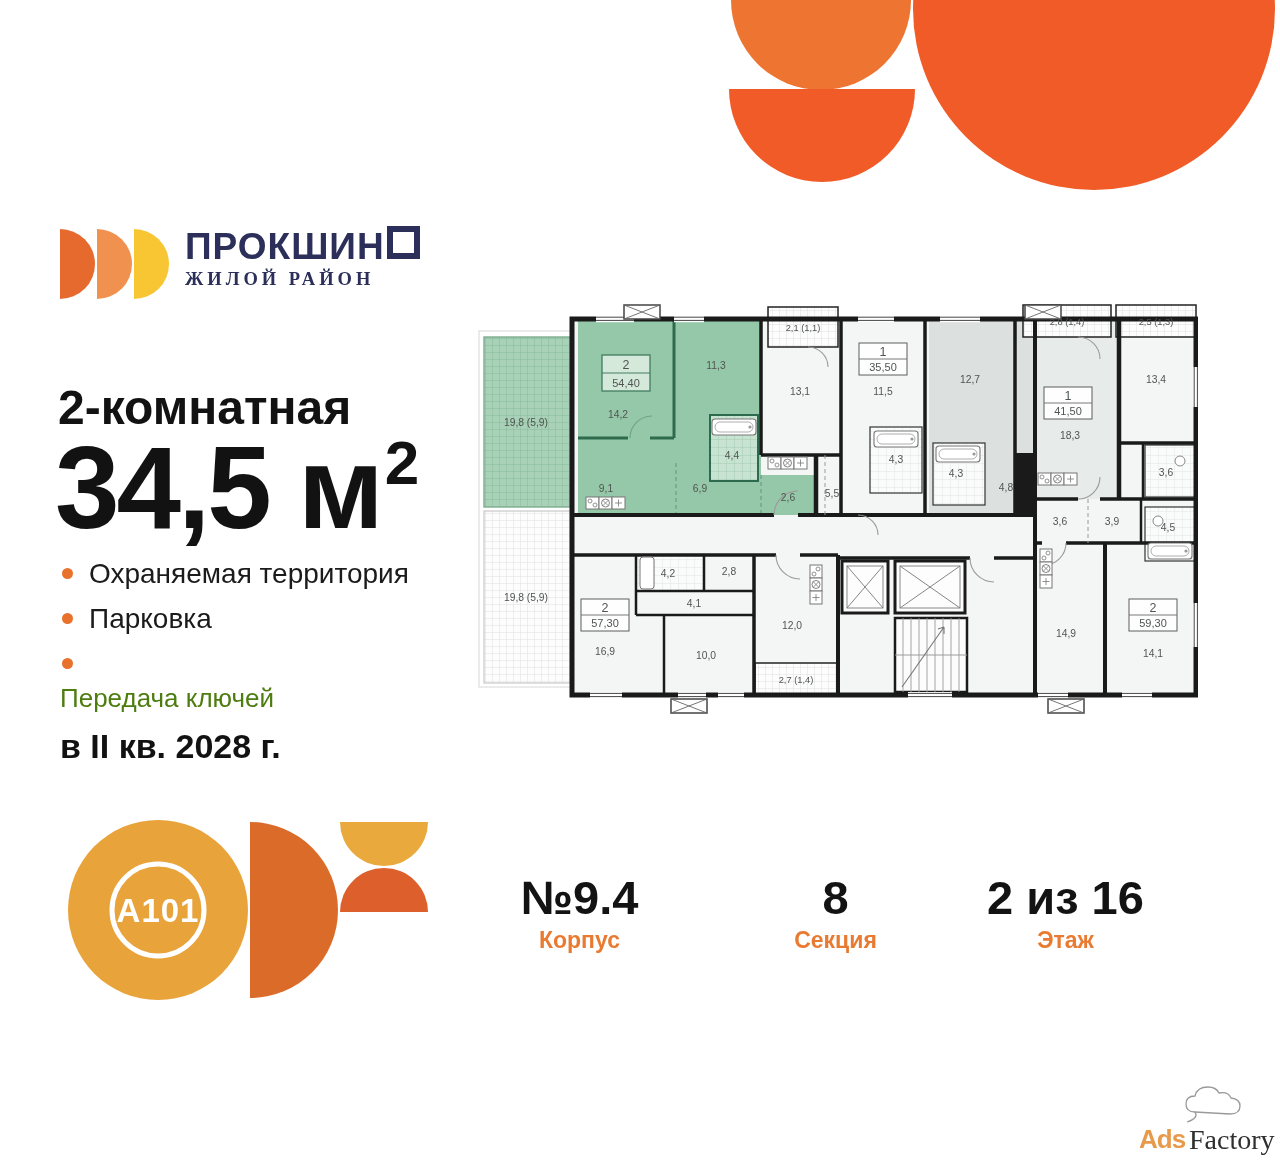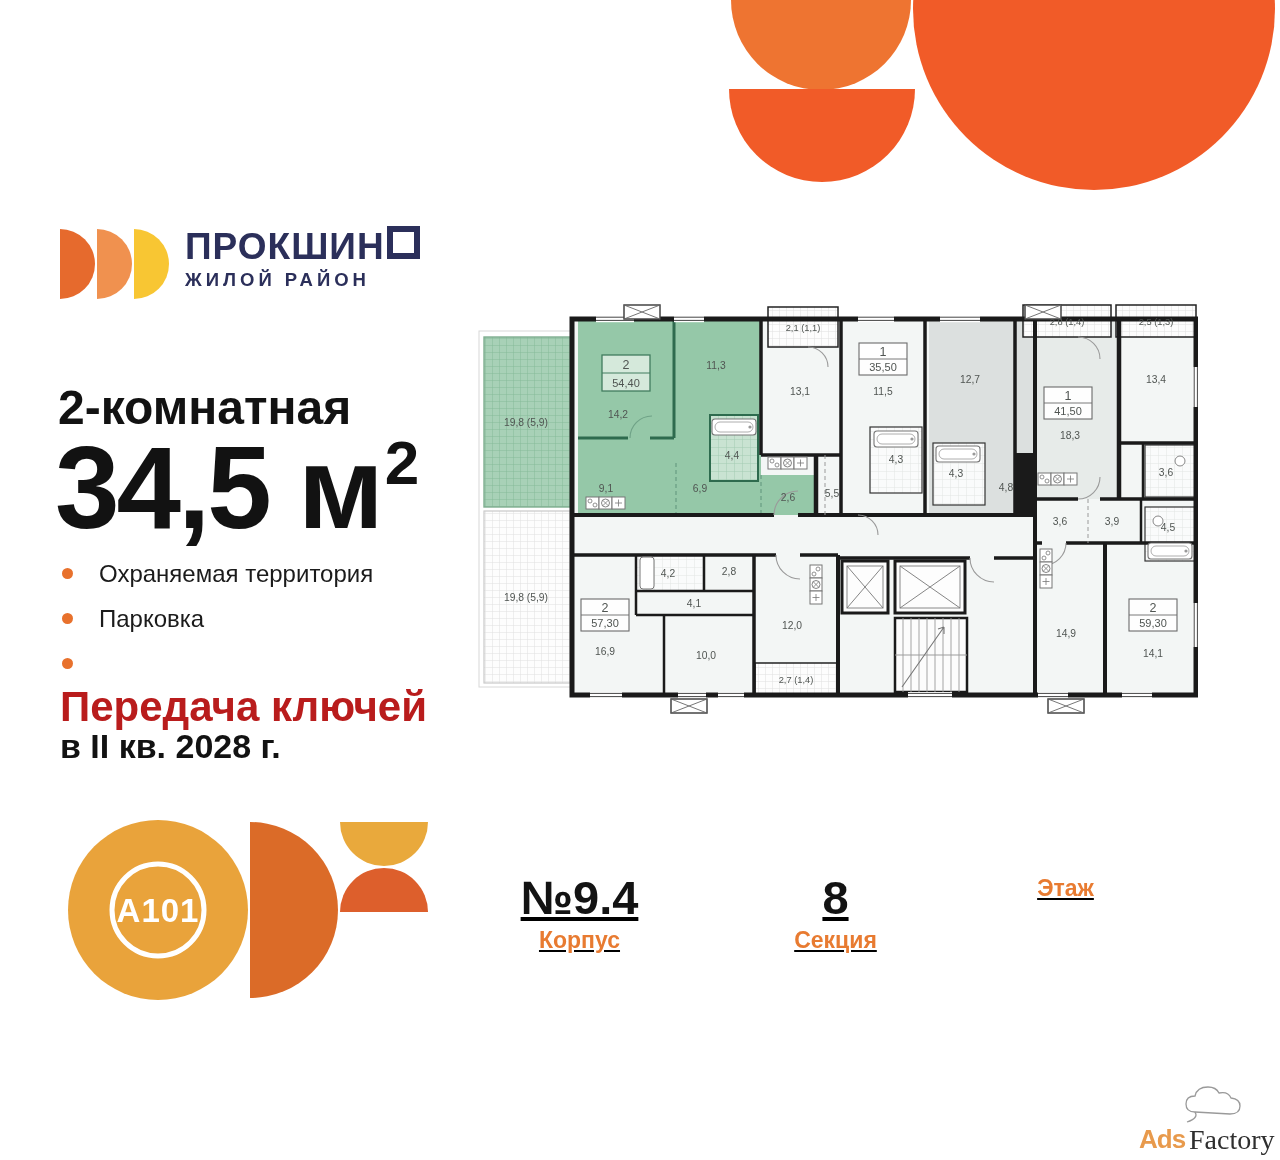--- a/index.html
+++ b/index.html
@@ -5,35 +5,35 @@
   html,body{margin:0;padding:0;}
   body{width:1280px;height:1160px;position:relative;background:#fff;overflow:hidden;
        font-family:"Liberation Sans",sans-serif;}
   .abs{position:absolute;}
   
   #logo-wrap{left:57px;top:226px;display:flex;gap:14px;}
   #logo-textcol{margin-top:0;}
   #logo-name{font-size:37px;font-weight:700;color:#2B2F5A;letter-spacing:1px;line-height:1;}
   #logo-name .sq{display:inline-block;width:21px;height:21px;border:6px solid #2B2F5A;
      color:transparent;overflow:hidden;line-height:21px;vertical-align:baseline;margin-left:2px;}
-  #logo-sub{font-size:18.5px;font-weight:600;color:#2B2F5A;letter-spacing:4px;margin-top:4px;}
+  #logo-sub{font-size:18.5px;font-weight:600;color:#2B2F5A;letter-spacing:4px;margin-top:4px;font-family:Liberation Serif, serif;}
   
   #rooms-type{left:58px;top:380px;font-size:48px;font-weight:700;color:#121212;letter-spacing:0;}
   #area-line{left:55px;top:430px;font-size:116px;font-weight:700;color:#121212;
      letter-spacing:-3px;line-height:1.0;}
   #area-line sup{font-size:62px;vertical-align:44px;letter-spacing:0;margin-left:4px;}
   
   #features{left:62px;top:551px;}
-  .feat{display:flex;align-items:center;height:45px;font-size:24px;color:#1b1b1b;font-weight:500;gap:10px;}
+  .feat{display:flex;align-items:center;height:45px;font-size:28px;color:#1b1b1b;font-weight:500;}
   .dot{width:11px;height:11px;border-radius:50%;background:#E8712C;margin-right:16px;flex:0 0 auto;}
   
-  #handover1{left:60px;top:683px;font-size:42px;font-weight:700;color:#b91c1c;}
+  #handover1{left:60px;top:683px;font-size:26px;font-weight:400;color:#4d7c0f;}
   #handover2{left:60px;top:727px;font-size:34px;font-weight:700;color:#121212;}
   
-  .det{top:872px;text-align:center;text-decoration:underline;}
+  .det{top:872px;text-align:center;}
   .det .val{font-size:47px;font-weight:700;color:#131313;line-height:1.1;}
   .det .lab{font-size:23px;color:#E87B31;font-weight:600;margin-top:3px;}
   #det-building{left:497px;width:165px;}
   #det-section{left:758px;width:155px;}
   #det-floor{left:968px;width:195px;}
   
   #plan{left:478px;top:303px;}
   #plan text{font-family:"Liberation Sans",sans-serif;fill:#505552;}
   .rl{font-size:10.3px;}
   .bl{font-size:9.3px;}
@@ -369,20 +369,21 @@
 
 <div class="abs det" id="det-building">
   <div class="val">№9.4</div>
   <div class="lab">Корпус</div>
 </div>
 <div class="abs det" id="det-section">
   <div class="val">8</div>
   <div class="lab">Секция</div>
 </div>
 <div class="abs det" id="det-floor">
+  <div class="val">2 из 16</div>
   <div class="lab">Этаж</div>
 </div>
 
 <svg class="abs" style="left:1133px;top:1076px;" width="147" height="84">
   <g transform="translate(40,2)">
     <path d="M22,34 q-9,0 -9,-8 q0,-8 9,-8 q2,-9 13,-9 q8,0 11,6 q9,-2 12,5 q9,1 9,8 q0,8 -10,8 z" fill="#fff" stroke="#9a9a9a" stroke-width="1.3"></path>
     <path d="M14,44 q12,-4 8,-10" fill="none" stroke="#9a9a9a" stroke-width="1.3"></path>
   </g>
   <text x="6" y="72" font-size="26" font-weight="700" letter-spacing="-1" fill="#E89A4C">Ads</text>
   <text x="56" y="73" font-size="28" fill="#2f2f2f" font-family="Liberation Serif, serif">Factory</text>

